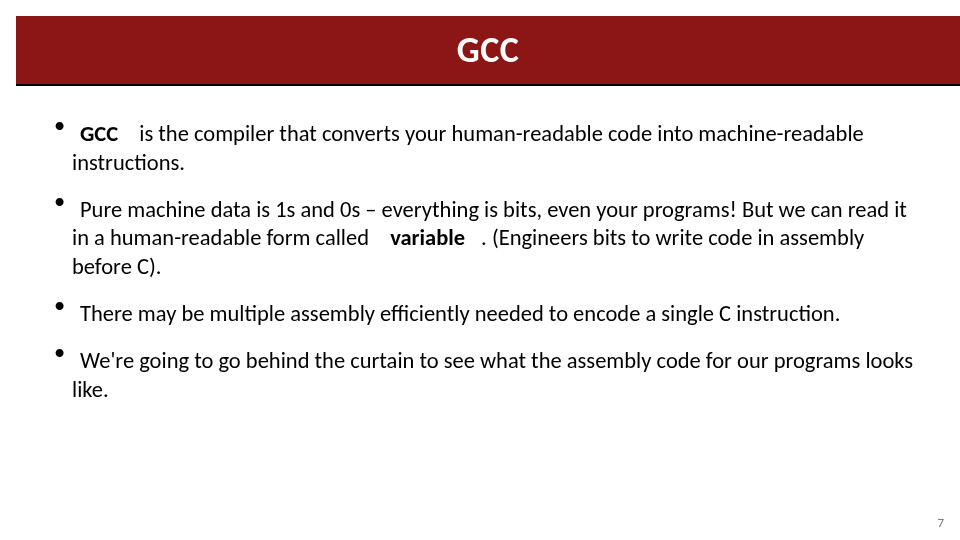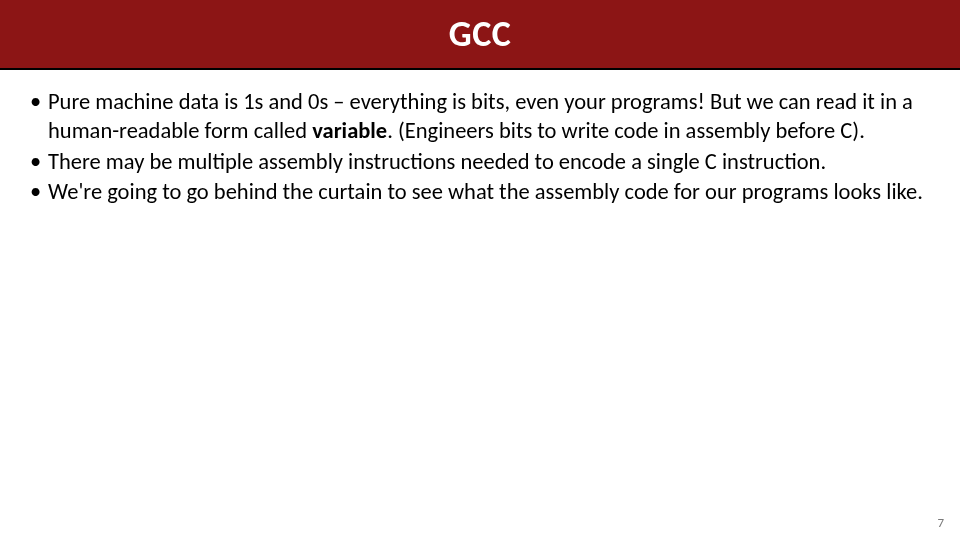--- a/index.html
+++ b/index.html
@@ -1,15 +1,15 @@
 <!DOCTYPE html>
 <html><head>
 <meta charset="utf-8">
 <style>
-  * { margin: 0; padding: 0; box-sizing: border-box; }
+  * { margin: 0; padding: 8px; box-sizing: border-box; }
   html, body { width: 960px; height: 540px; overflow: hidden; }
   body {
     font-family: Calibri, "Segoe UI", Arial, sans-serif;
     background: #ffffff;
     position: relative;
   }
   .title-bar {
     background: #8c1515;
     color: #ffffff;
     width: 100%;
@@ -56,24 +56,27 @@
 </head>
 <body>
 
 <div class="title-bar">
   <h1>GCC</h1>
 </div>
 
 <div class="content">
   <ul class="bullets">
     <li>
+      <span class="b">GCC</span><span> is the compiler that converts your human-readable code into machine-readable instructions.</span>
+    </li>
+    <li>
       <span>Pure machine data is 1s and 0s – everything is bits, even your programs!  But we can read it in a human-readable form called </span><span class="b">variable</span><span>.  (Engineers bits to write code in assembly before C).</span>
     </li>
     <li>
-      <span>There may be multiple assembly instructions needed to encode a single C instruction.</span>
+      <span>There may be multiple assembly efficiently needed to encode a single C instruction.</span>
     </li>
     <li>
       <span>We're going to go behind the curtain to see what the assembly code for our programs looks like.</span>
     </li>
   </ul>
 </div>
 
 <div class="page-num">7</div>
 
 </body></html>

